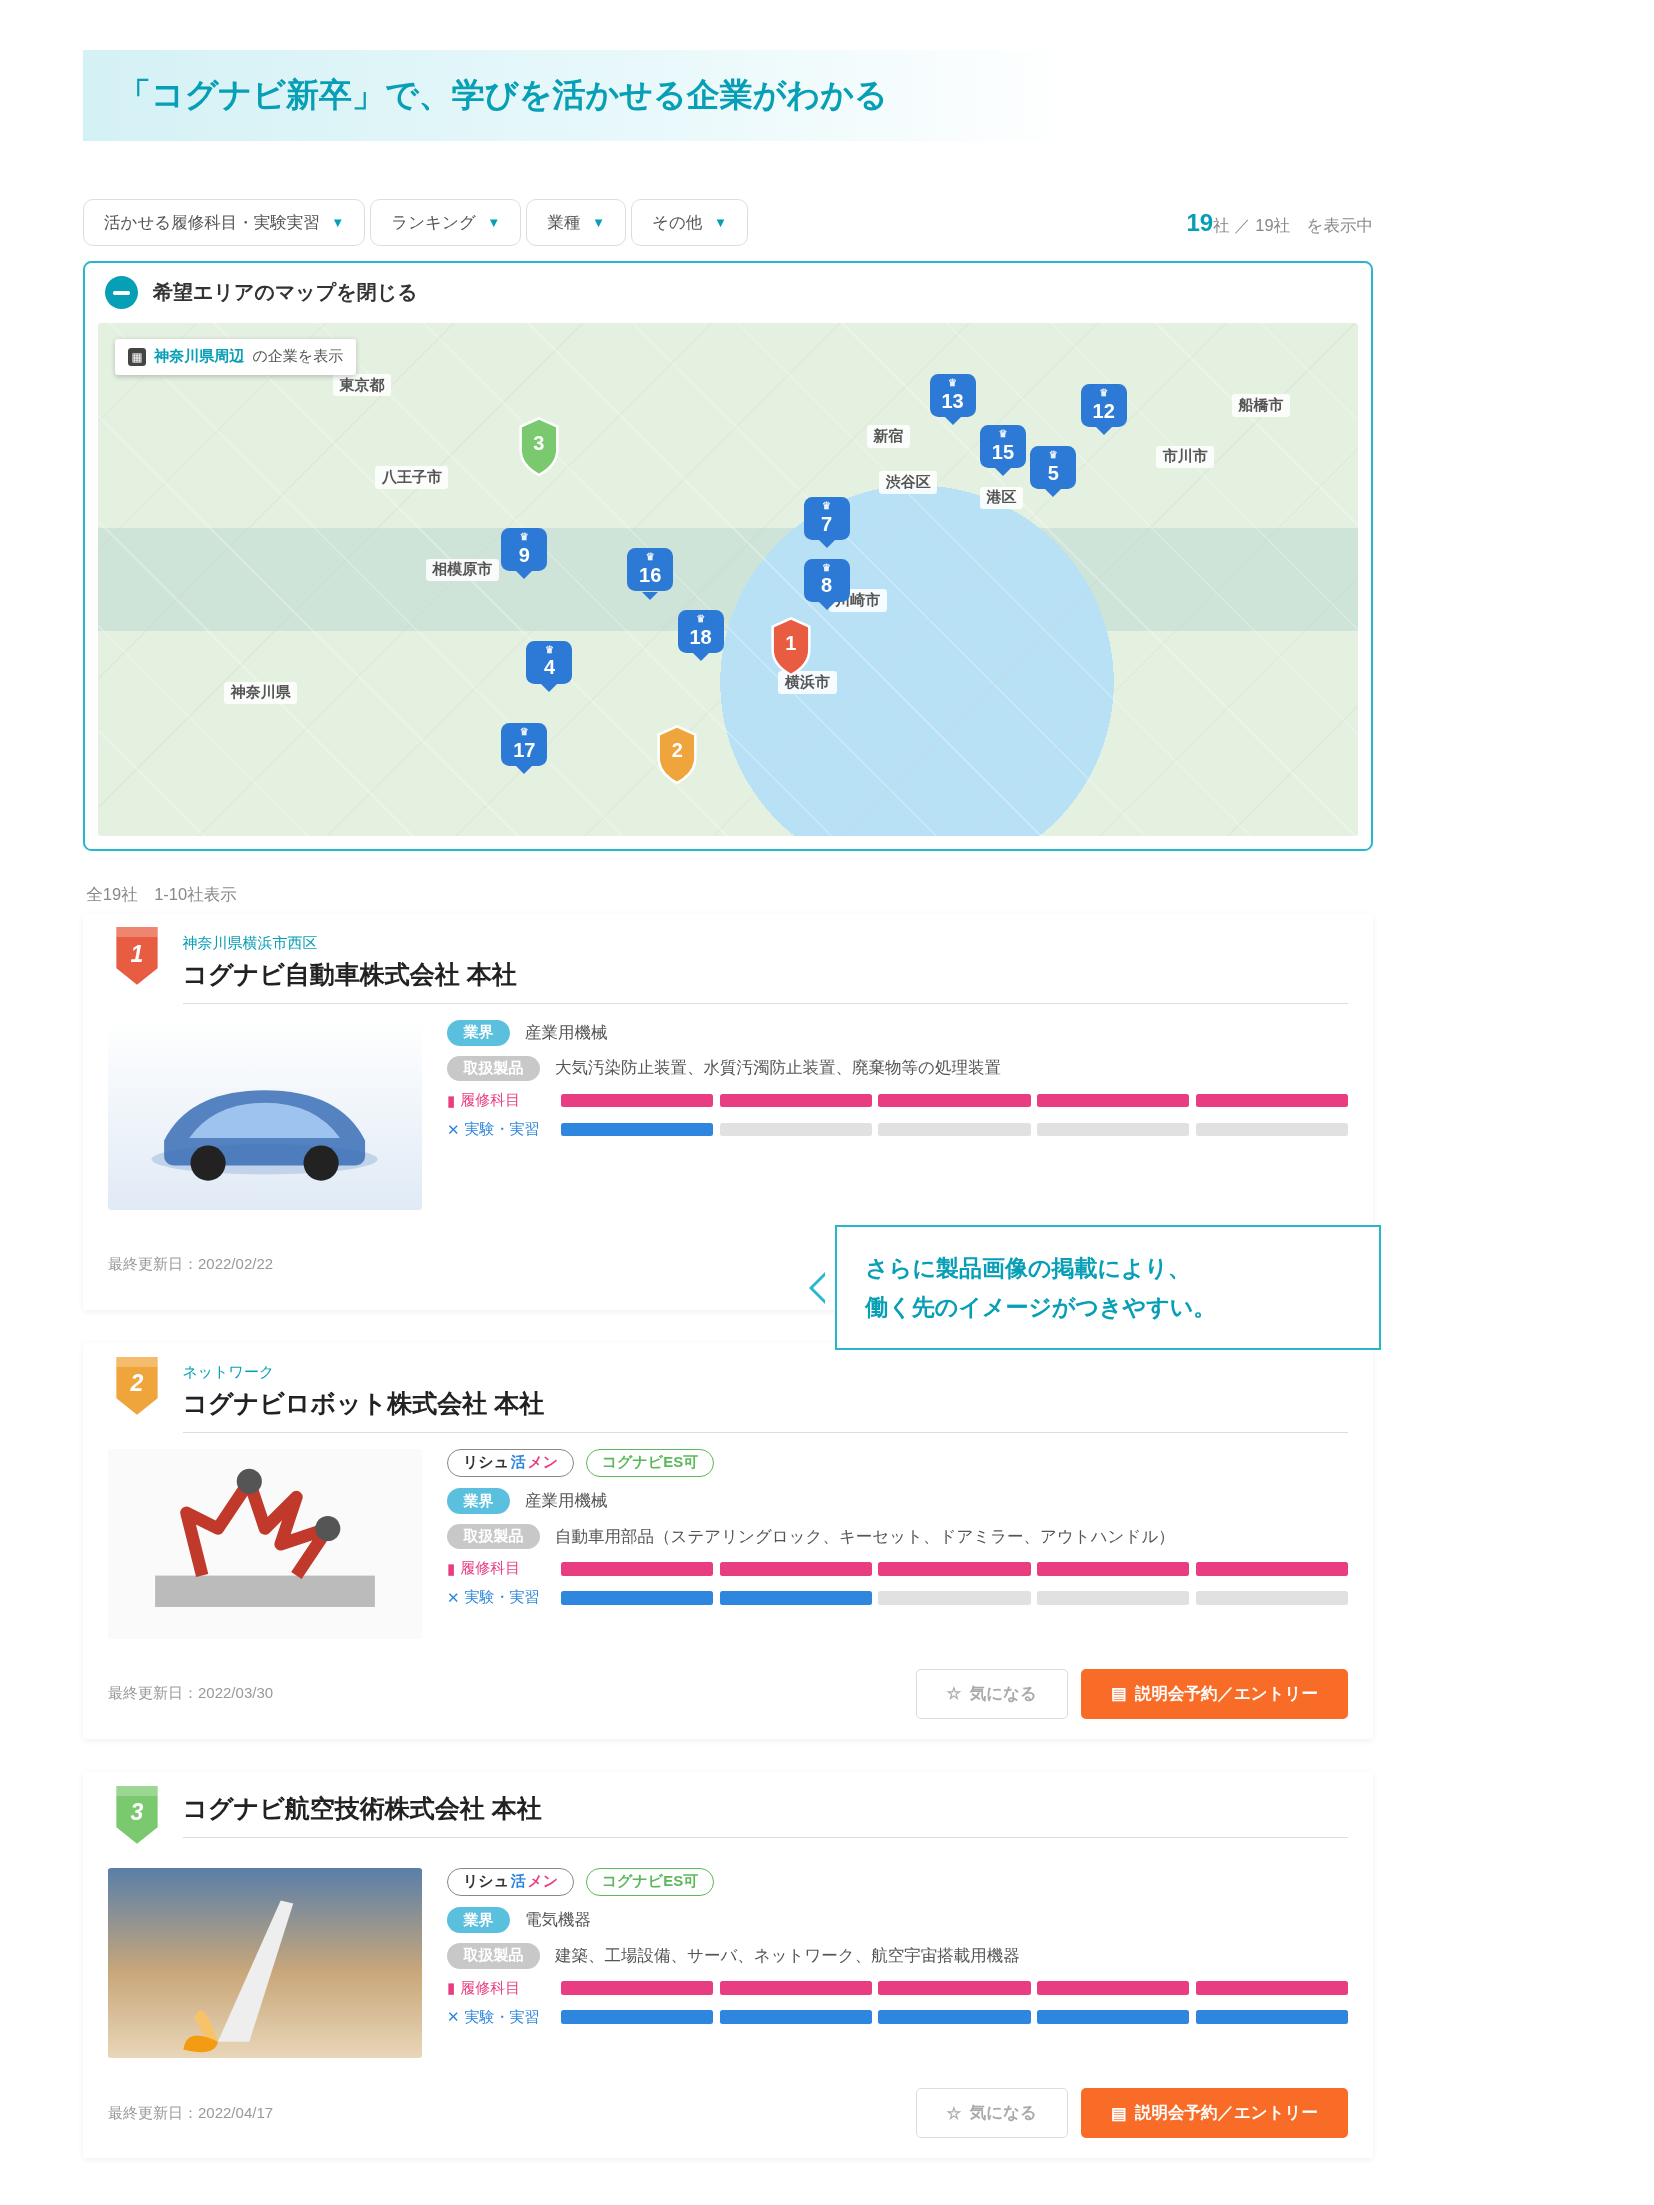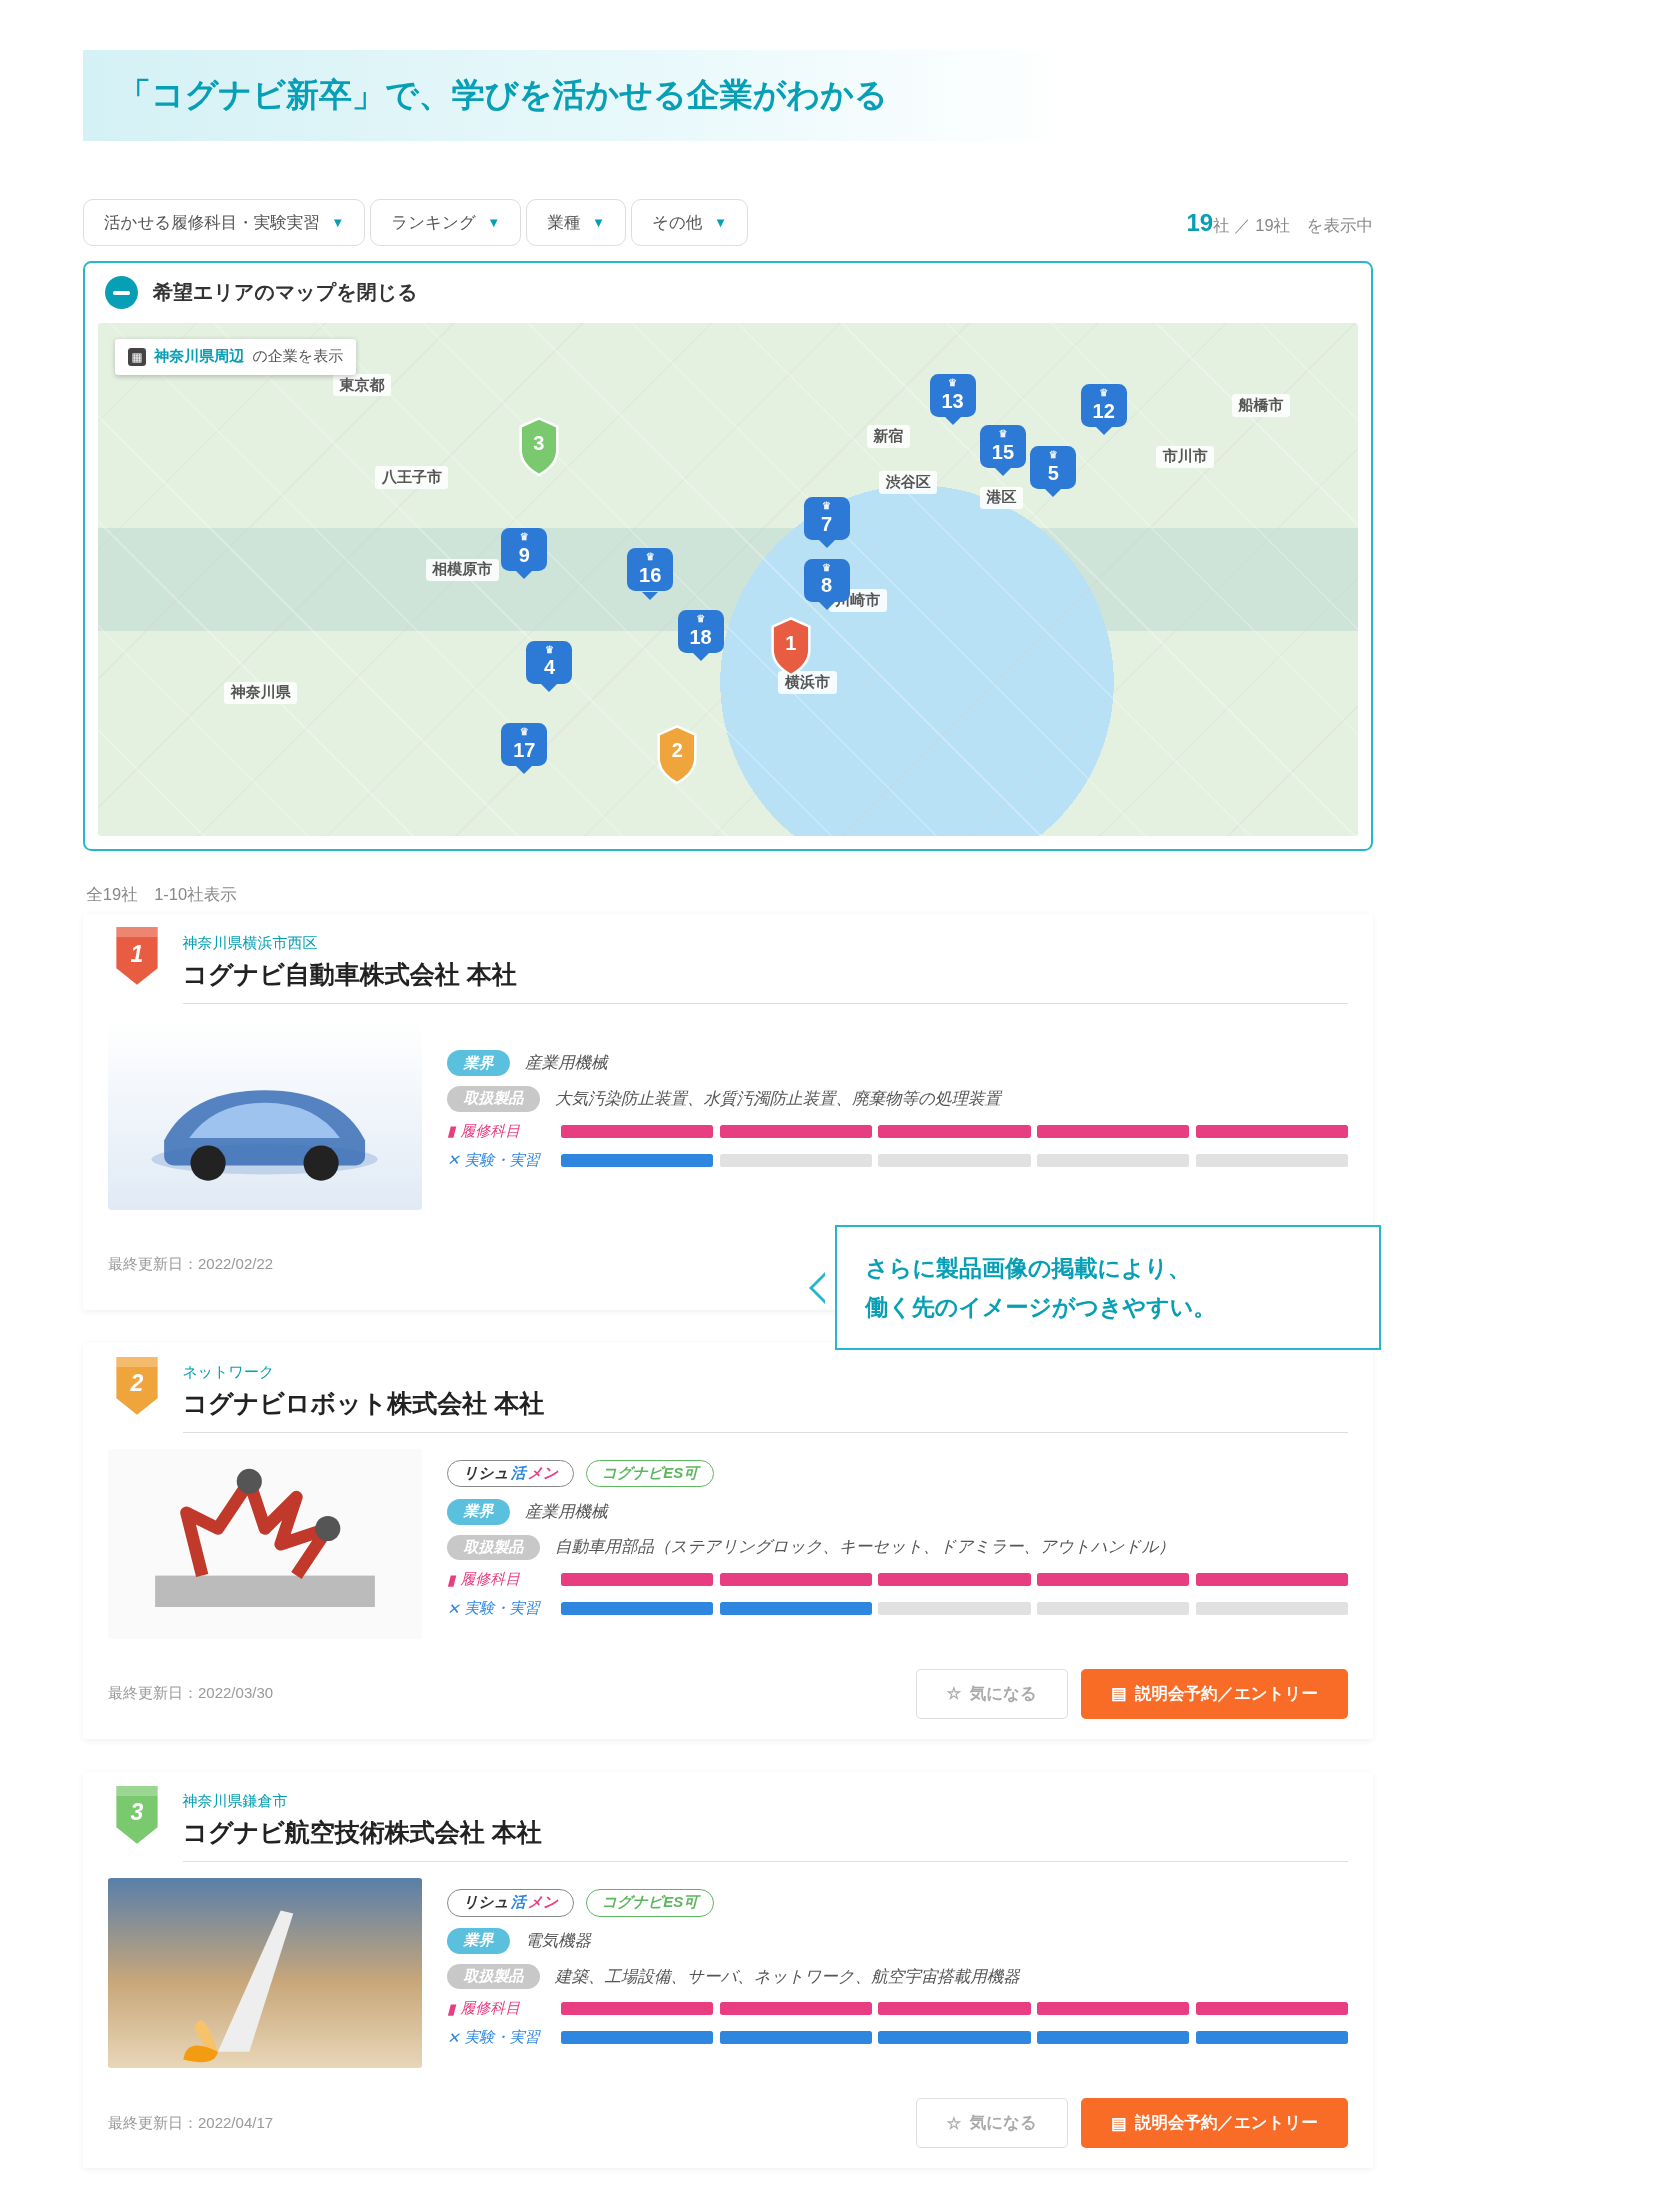--- a/index.html
+++ b/index.html
@@ -211,22 +211,21 @@
   .card-title { font-size: 25px; font-weight: 700; color: #222; }
   .card-title-wrap::after {
     content:""; display:block; height:0.8px; background:var(--grey-line);
     margin-top:11.6px;
   }
 
   .card-body {
     display: flex;
     gap: 25px;
     padding: 8.3px 25px 16.5px 25px;
-    align-items: center;
-    font-style: italic;
+    align-items: flex-start;
   }
   .thumb {
     width: 314px; height: 190px;
     background: #e8eef5;
     border-radius: 3.3px;
     flex: none;
     display:flex; align-items:center; justify-content:center;
     position:relative; overflow:hidden;
   }
   .detail { flex: 1; }
@@ -552,21 +551,20 @@
         <div class="card">
     <div class="card-head">
       <div class="ribbon">
         <svg viewBox="0 0 70 80">
                 <path d="M10 0 H60 V50 L35 70 L10 50 Z" fill="#7bc96f"></path>
                 <path d="M10 0 H60 V12 H10 Z" fill="rgba(255,255,255,.25)"></path>
               </svg>
         <div class="num">3</div>
       </div>
       <div class="card-title-wrap">
-        <div class="loc">神奈川県鎌倉市</div>
         <div class="card-title">コグナビ航空技術株式会社 本社</div>
       </div>
     </div>
     <div class="card-body">
       <div class="thumb rocket">
               <svg viewBox="0 0 200 120">
                 <rect width="200" height="120" fill="url(#g)"></rect>
                 <defs>
                   <linearGradient id="g" x1="0" y1="0" x2="0" y2="1">
                     <stop offset="0" stop-color="#5a7fa8"></stop>

